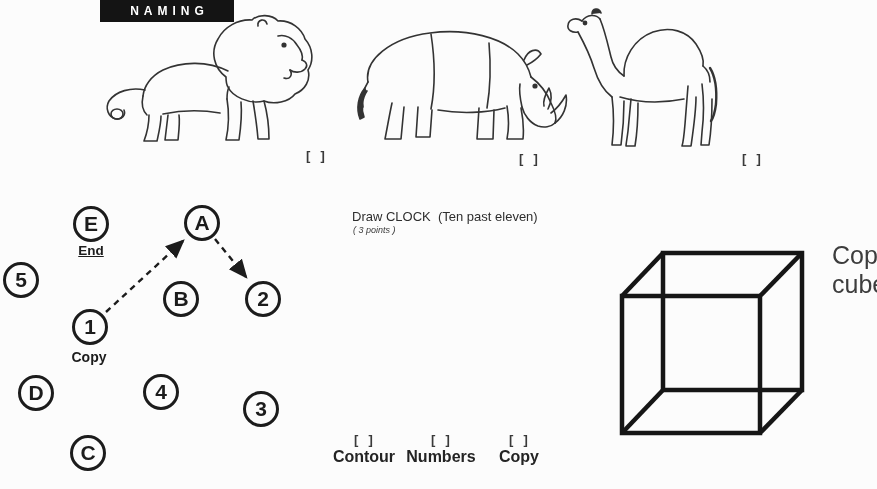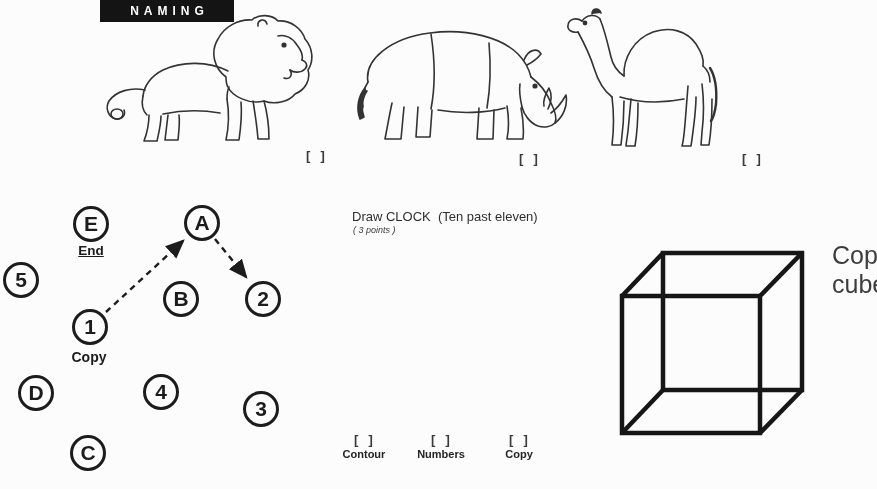--- a/index.html
+++ b/index.html
@@ -67,21 +67,21 @@
     font-size:9px;color:#3a3a3a;white-space:pre;font-style:italic;
   }
   .clock-score-col{
     position:absolute;top:432px;width:80px;
     display:flex;flex-direction:column;align-items:center;gap:1px;
   }
   .col-contour{left:324px;}
   .col-numbers{left:401px;}
   .col-hands{left:479px;}
   .clock-score-col .score-bracket{position:static;}
-  .clock-score-label{font-size:11px;font-weight:bold;color:#242424;text-align:center;}
+  .clock-score-label{font-size:16px;font-weight:bold;color:#242424;text-align:center;}
   
   .cube-figure{position:absolute;left:612px;top:243px;}
   .cube-caption{
     position:absolute;left:832px;top:241px;
     font-size:25px;line-height:29px;color:#3d3d3d;white-space:nowrap;
   }
 </style>
 </head>
 <body>
 

